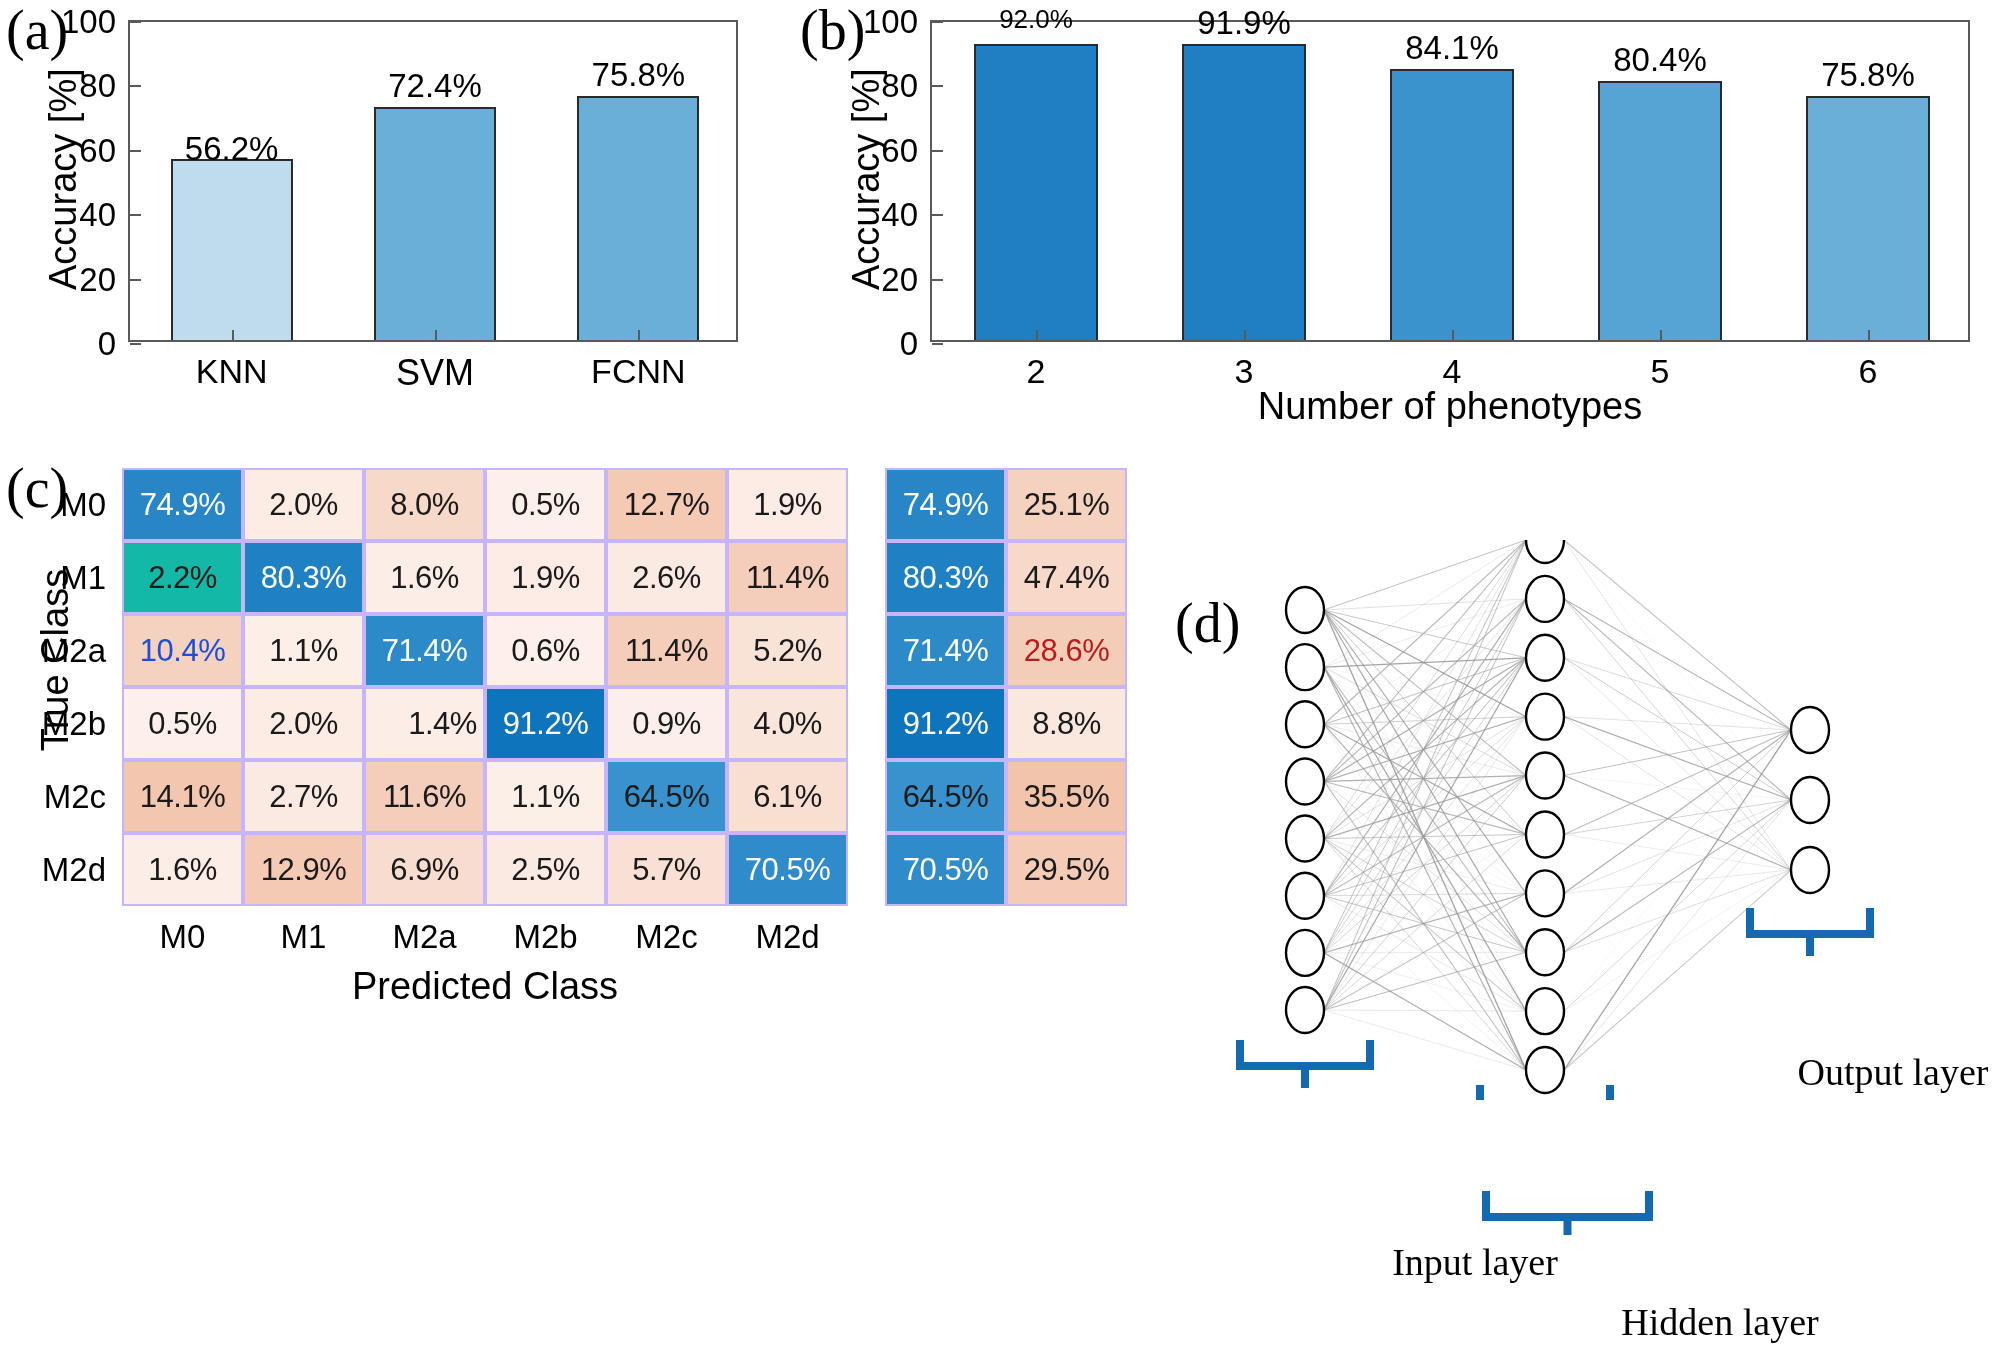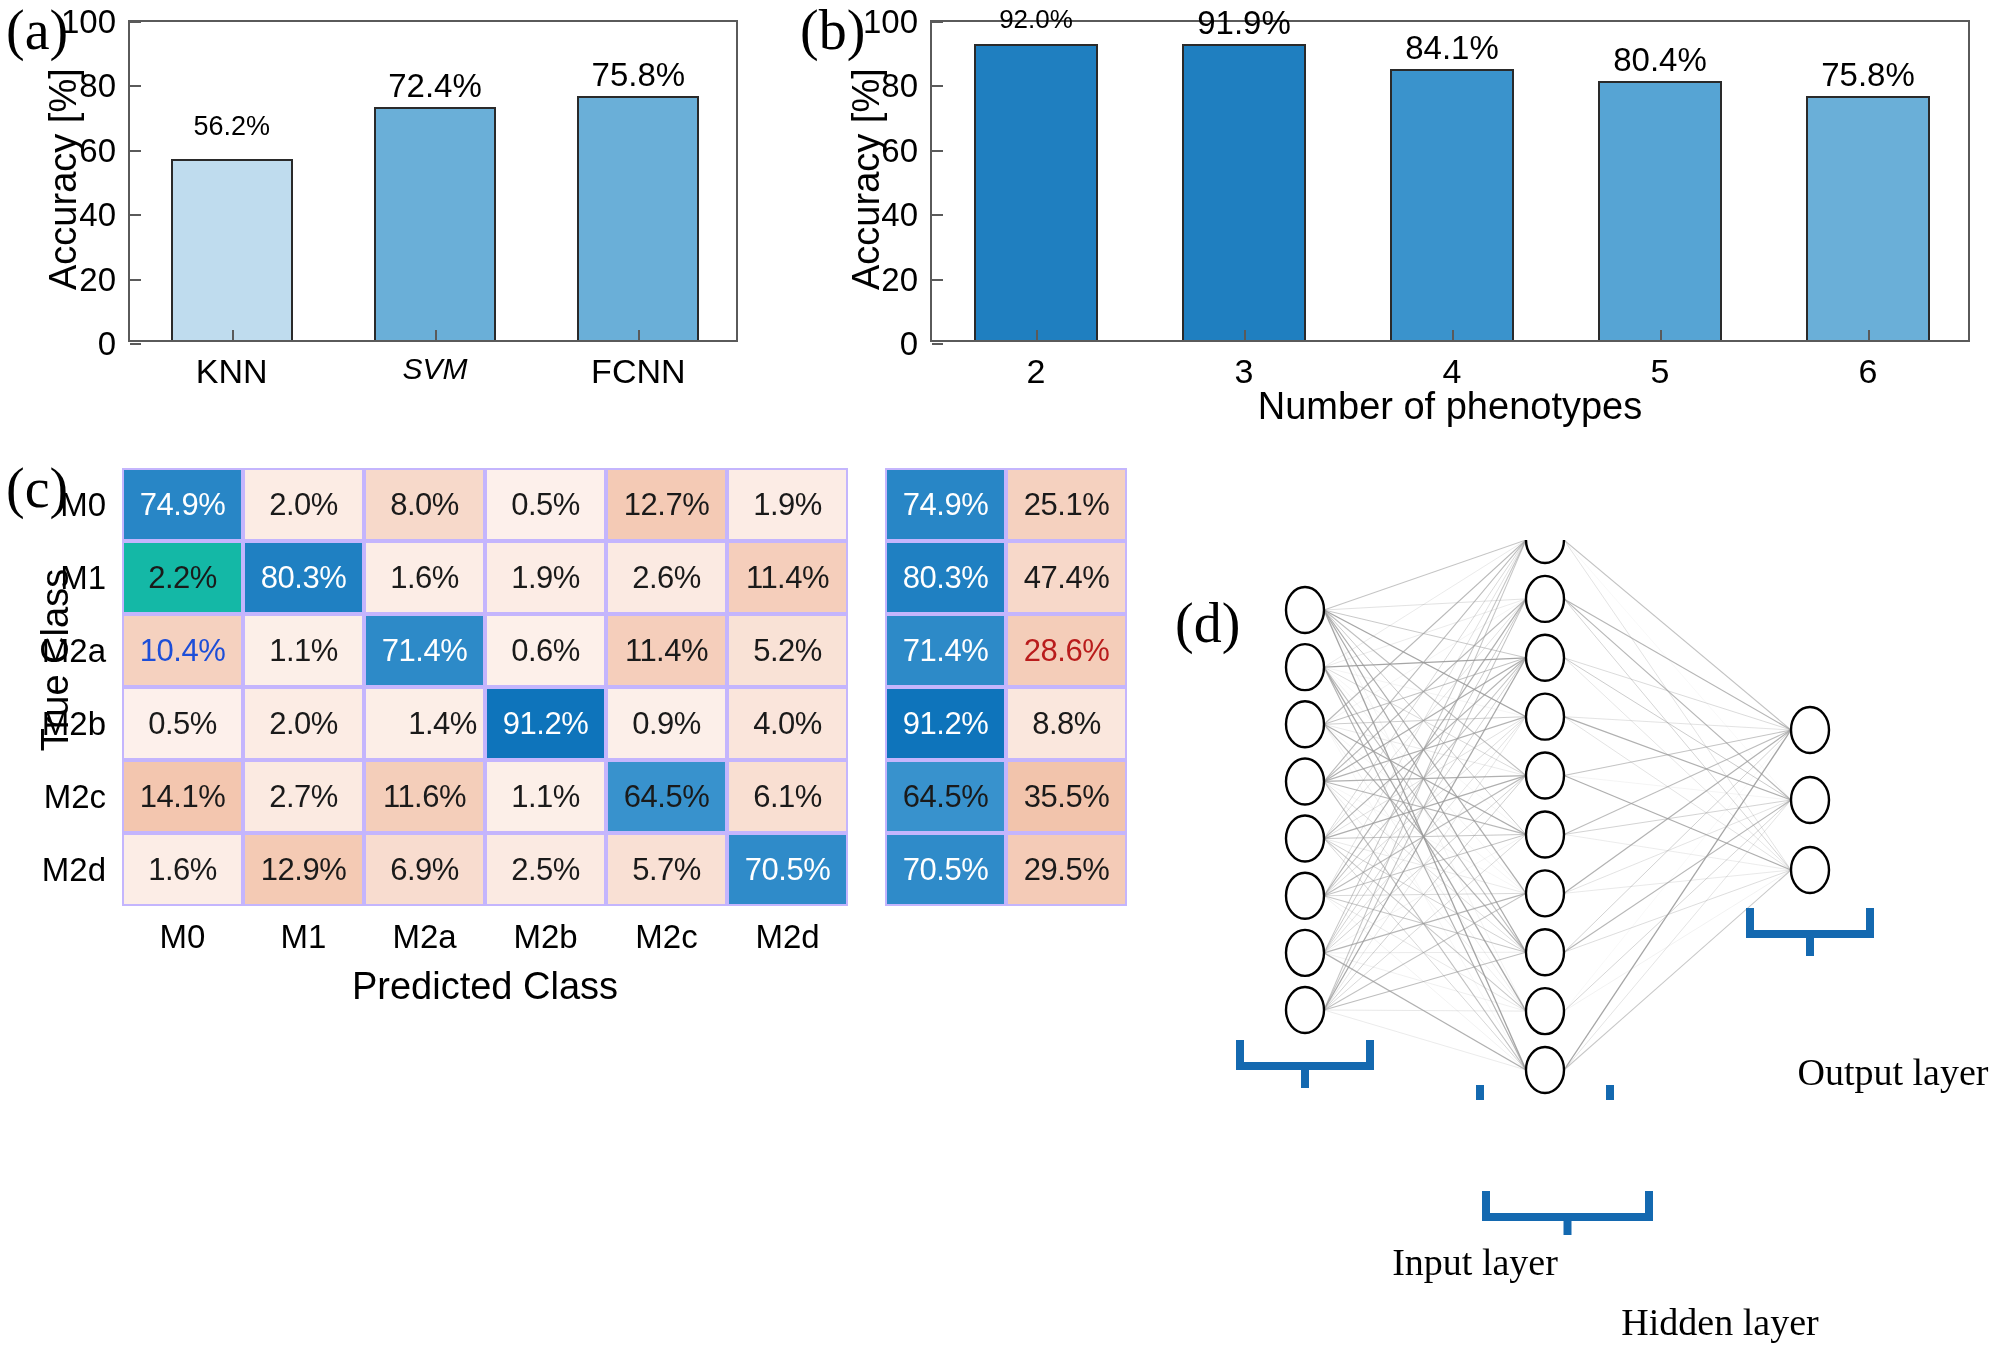--- a/index.html
+++ b/index.html
@@ -117,24 +117,24 @@
         <div class="ytick-label" style="top: 193.2px;">40</div>
         <div class="ytick-mark" style="top: 128.8px;"></div>
         <div class="ytick-label" style="top: 128.8px;">60</div>
         <div class="ytick-mark" style="top: 64.4px;"></div>
         <div class="ytick-label" style="top: 64.4px;">80</div>
         <div class="ytick-mark" style="top: 0px;"></div>
         <div class="ytick-label" style="top: 0px;">100</div>
         <div class="bar" style="left: 40.6667px; width: 122px; height: 180.964px; background: rgb(191, 220, 238);"></div>
         <div class="xtick-mark" style="left: 101.667px;"></div>
         <div class="xtick-label" style="left: 101.667px; font-size: 34px;">KNN</div>
-        <div class="bar-value" style="left: 101.667px; top: 89px; font-size: 27px;">56.2%</div>
+        <div class="bar-value" style="left: 101.667px; top: 108px; font-size: 33px;">56.2%</div>
         <div class="bar" style="left: 244px; width: 122px; height: 233.128px; background: rgb(106, 175, 216);"></div>
         <div class="xtick-mark" style="left: 305px;"></div>
-        <div class="xtick-label" style="left: 305px; font-size: 30px; font-style: italic;">SVM</div>
+        <div class="xtick-label" style="left: 305px; font-size: 36px;">SVM</div>
         <div class="bar-value" style="left: 305px; top: 44.872px; font-size: 33px;">72.4%</div>
         <div class="bar" style="left: 447.333px; width: 122px; height: 244.076px; background: rgb(106, 175, 216);"></div>
         <div class="xtick-mark" style="left: 508.333px;"></div>
         <div class="xtick-label" style="left: 508.333px; font-size: 34px;">FCNN</div>
         <div class="bar-value" style="left: 508.333px; top: 33.924px; font-size: 33px;">75.8%</div>
       </div>
   </div>
   <div class="axis-title-y" id="ytitle-a" style="left:42px; top:290px;">Accuracy [%]</div>
 
   <div class="panel-letter" style="left:800px; top:2px;">(b)</div>

